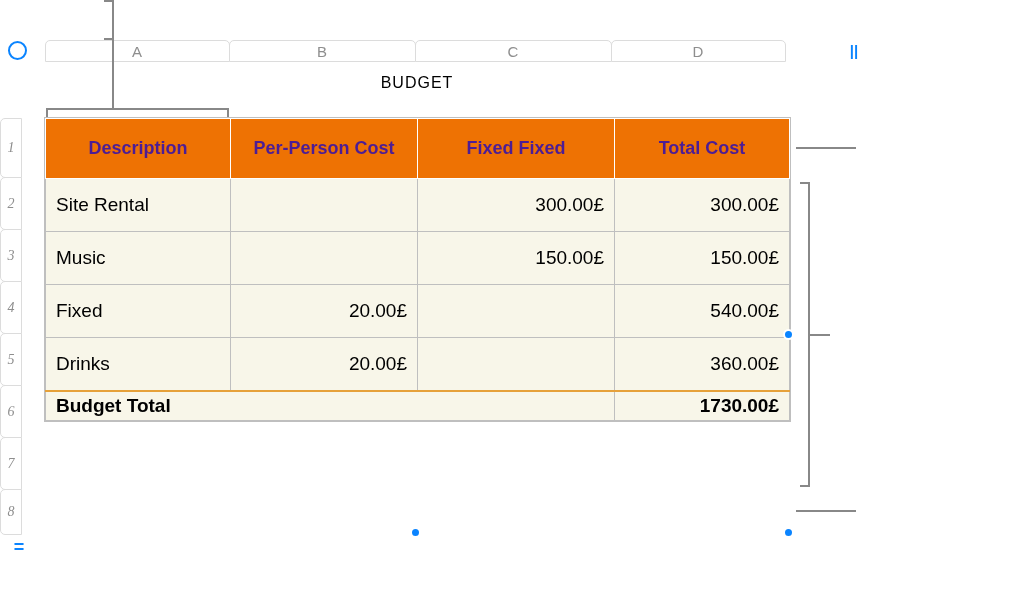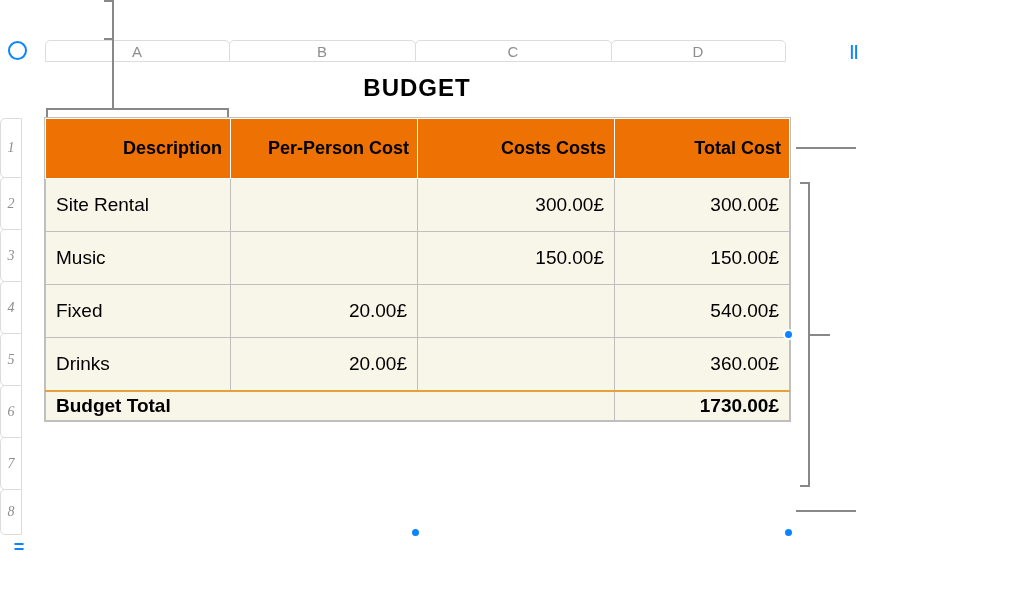--- a/index.html
+++ b/index.html
@@ -55,43 +55,43 @@
     }
     .row-headers .row-head + .row-head { margin-top: -1px; }
 
     
     .table-title {
       position: absolute;
       left: 45px;
       top: 33px;
       width: 744px;
       text-align: center;
-      font-size: 24px;
-      font-weight: 700;
+      font-size: 16px;
+      font-weight: 400;
       letter-spacing: 1px;
       color:#000;
     }
 
     
     .data-table {
       position: absolute;
       left: 45px;
       top: 80px;
       border-collapse: collapse;
       box-shadow: 0 0 0 1px #bfbfbf;
     }
     .data-table th {
       background: #ee7203;
-      color: #000000;
+      color: #4c1d95;
       font-weight: 700;
       font-size: 18px;
       border: 1px solid #ffffff;
       height: 60px;
       padding: 0 8px;
-      text-align: right;
+      text-align: center;
       margin-left: 10px;
     }
     .data-table td {
       background: #f8f6e9;
       border: 1px solid #bfbfbf;
       height: 53px;
       font-size: 19px;
       padding: 0 10px;
       color: #000;
       vertical-align: middle;
@@ -196,21 +196,21 @@
 
 <div class="callout-h" style="left:46px; top:108px; width:183px;">
   <div class="tick-up" style="top:-68px; height:68px; left:66px; transform:none;"></div>
 </div>
 
 <table class="data-table" style="top:118px;">
   <thead>
     <tr>
       <th class="c-A">Description</th>
       <th class="c-B">Per-Person Cost</th>
-      <th class="c-C">Costs Costs</th>
+      <th class="c-C">Fixed Fixed</th>
       <th class="c-D">Total Cost</th>
     </tr>
   </thead>
   <tbody>
     <tr>
       <td class="txt">Site Rental</td>
       <td class="num"></td>
       <td class="num">300.00£</td>
       <td class="num">300.00£</td>
     </tr>

